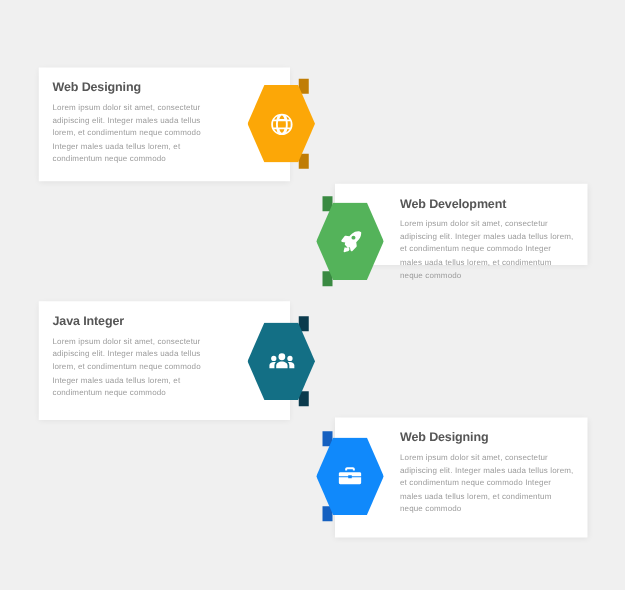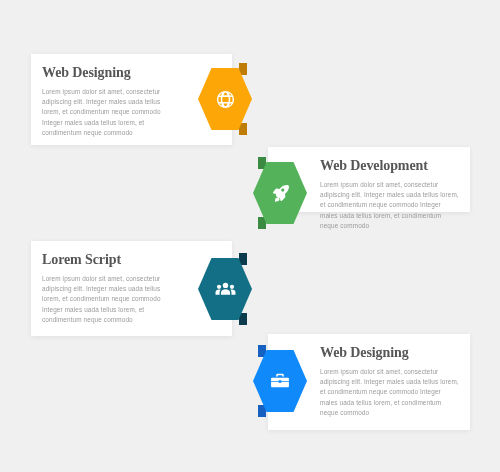--- a/index.html
+++ b/index.html
@@ -34,28 +34,27 @@
   .card-body {
     position: absolute;
     top: 0;
     bottom: 0;
   }
 
   .card.left .card-body  { left: 11px;  right: 52px; }
   .card.right .card-body { left: 52px;  right: 11px; }
 
   .card-title {
-    font-size: 14px;
+    font-size: 10px;
     font-weight: bold;
     color: #565656;
     letter-spacing: -0.1px;
     margin-top: 11px;
     margin-bottom: 6px;
     white-space: nowrap;
-    font-family: Liberation Serif, serif;
   }
 
   .card-desc {
     font-size: 6.4px;
     line-height: 10.2px;
     color: #9b9b9b;
     letter-spacing: 0.12px;
   }
 
   
@@ -135,21 +134,21 @@
     <div class="hex-icon">
       <svg width="19" height="19" viewBox="0 0 24 24" aria-hidden="true">
         <path d="M21.9 2.1c-.06-.35-.35-.64-.7-.7-2.6-.45-5.55.42-7.88 2.33-.9.73-1.78 1.62-2.6 2.6l-3.55-.5c-.5-.07-1 .1-1.36.46L2.9 10.2c-.3.3-.4.74-.27 1.14.13.4.47.7.88.78l3.07.62c-.2.5-.36 1-.47 1.5-.07.33.03.68.27.92l2.46 2.46c.24.24.58.34.92.27.5-.11 1-.27 1.5-.47l.62 3.07c.08.41.38.75.78.88.4.13.84.03 1.14-.27l3.9-3.9c.37-.37.54-.87.47-1.37l-.5-3.55c.98-.82 1.87-1.7 2.6-2.6 1.91-2.33 2.78-5.28 2.33-7.88zM16.3 9.1c-.78.78-2.05.78-2.83 0-.78-.78-.78-2.05 0-2.83.78-.78 2.05-.78 2.83 0 .78.78.78 2.05 0 2.83z"></path>
         <path d="M6.3 17.1c-.67.67-1.2 3.62-1.38 4.75-.05.3.2.56.5.51 1.13-.18 4.08-.7 4.75-1.38.85-.85.9-2.18.1-2.98-.8-.8-2.12-.75-2.97.1z"></path>
       </svg>
     </div>
   </div>
 
   <div class="card left" style="left:31px; top:241px; width:201px; height:95px;">
     <div class="card-body">
-      <div class="card-title">Lorem Script</div>
+      <div class="card-title">Java Integer</div>
       <div class="card-desc">Lorem ipsum dolor sit amet, consectetur adipiscing elit. Integer males uada tellus lorem, et condimentum neque commodo Integer males uada tellus lorem, et condimentum neque commodo</div>
     </div>
   </div>
   <div class="hex-wrap tabs-right" style="left:198px; top:258px;">
     <div class="hex-tab t-top" style="background:#0b3b4d;"></div>
     <div class="hex-tab t-bottom" style="background:#0b3b4d;"></div>
     <div class="hex" style="background:#136f85;"></div>
     <div class="hex-icon">
       <svg width="21" height="21" viewBox="0 0 24 24" aria-hidden="true">
         <circle cx="12" cy="7.3" r="3.1"></circle>

